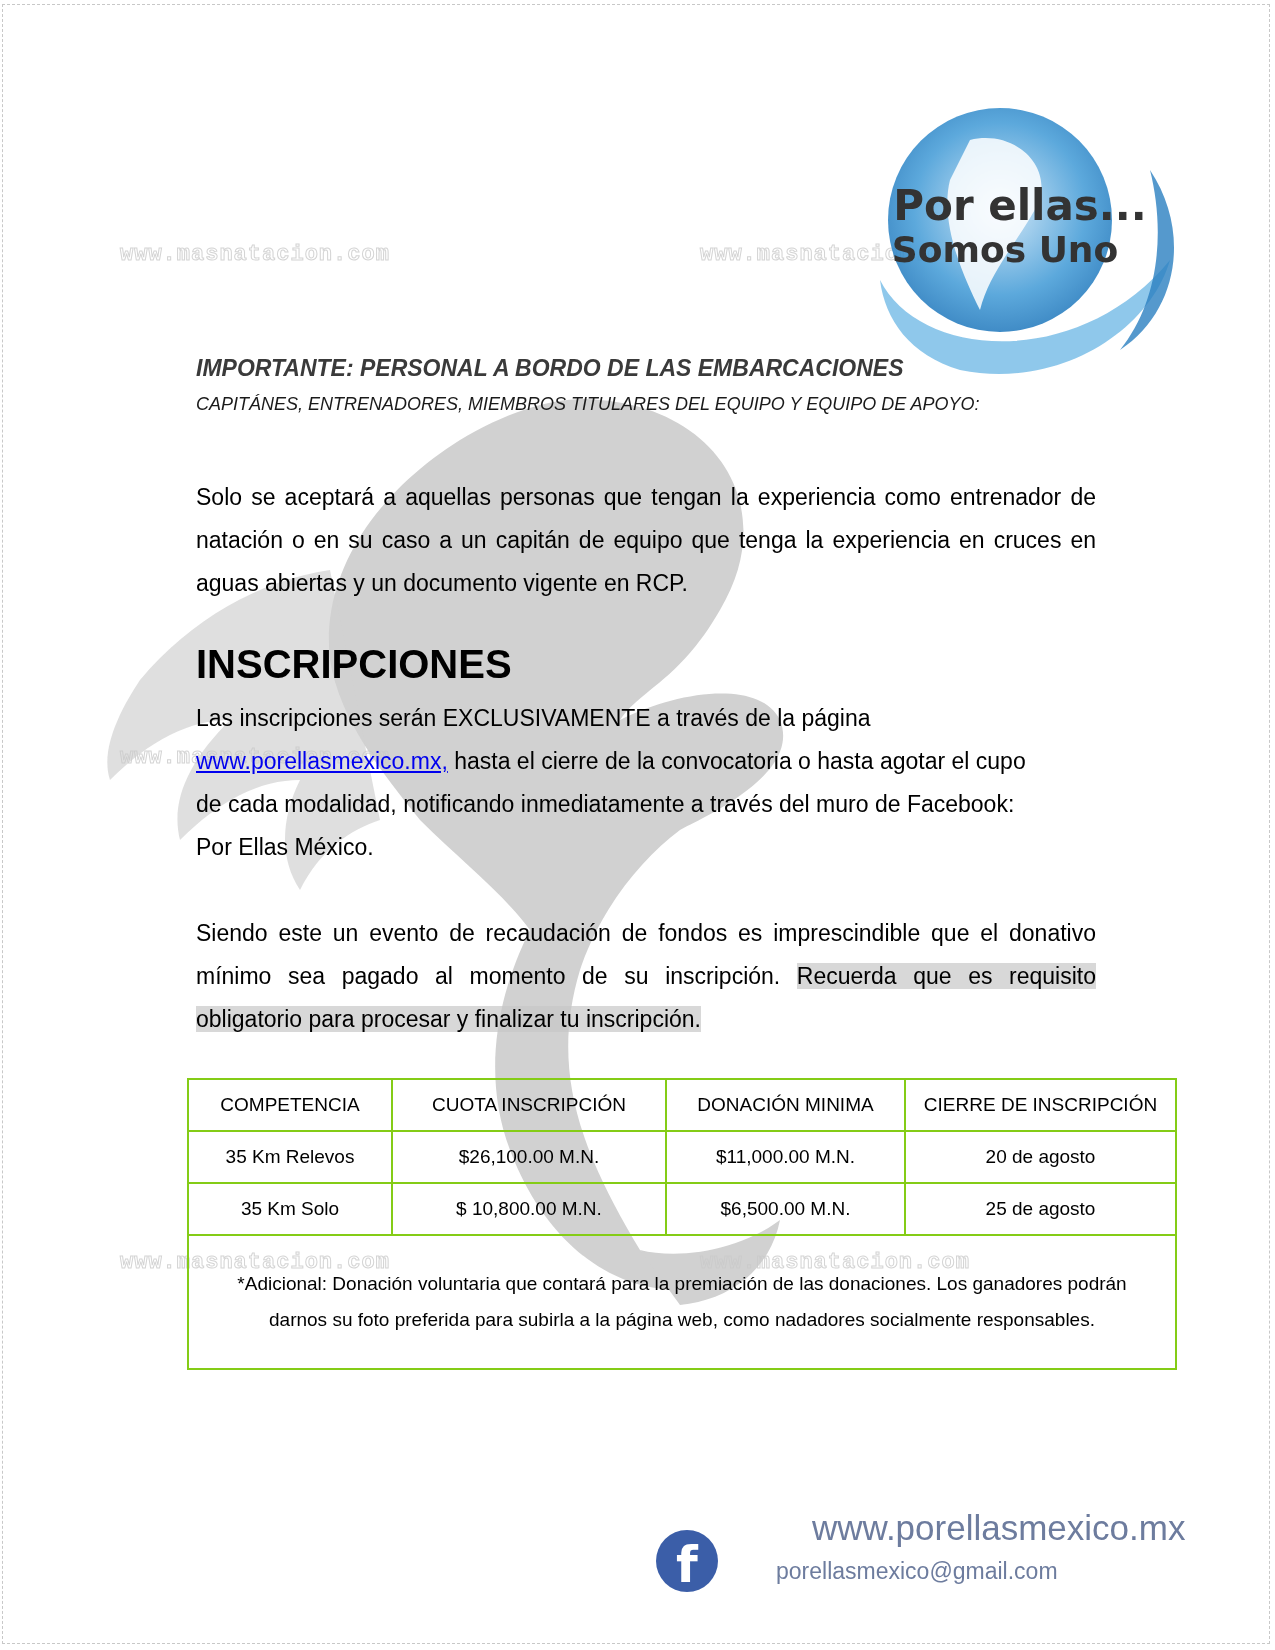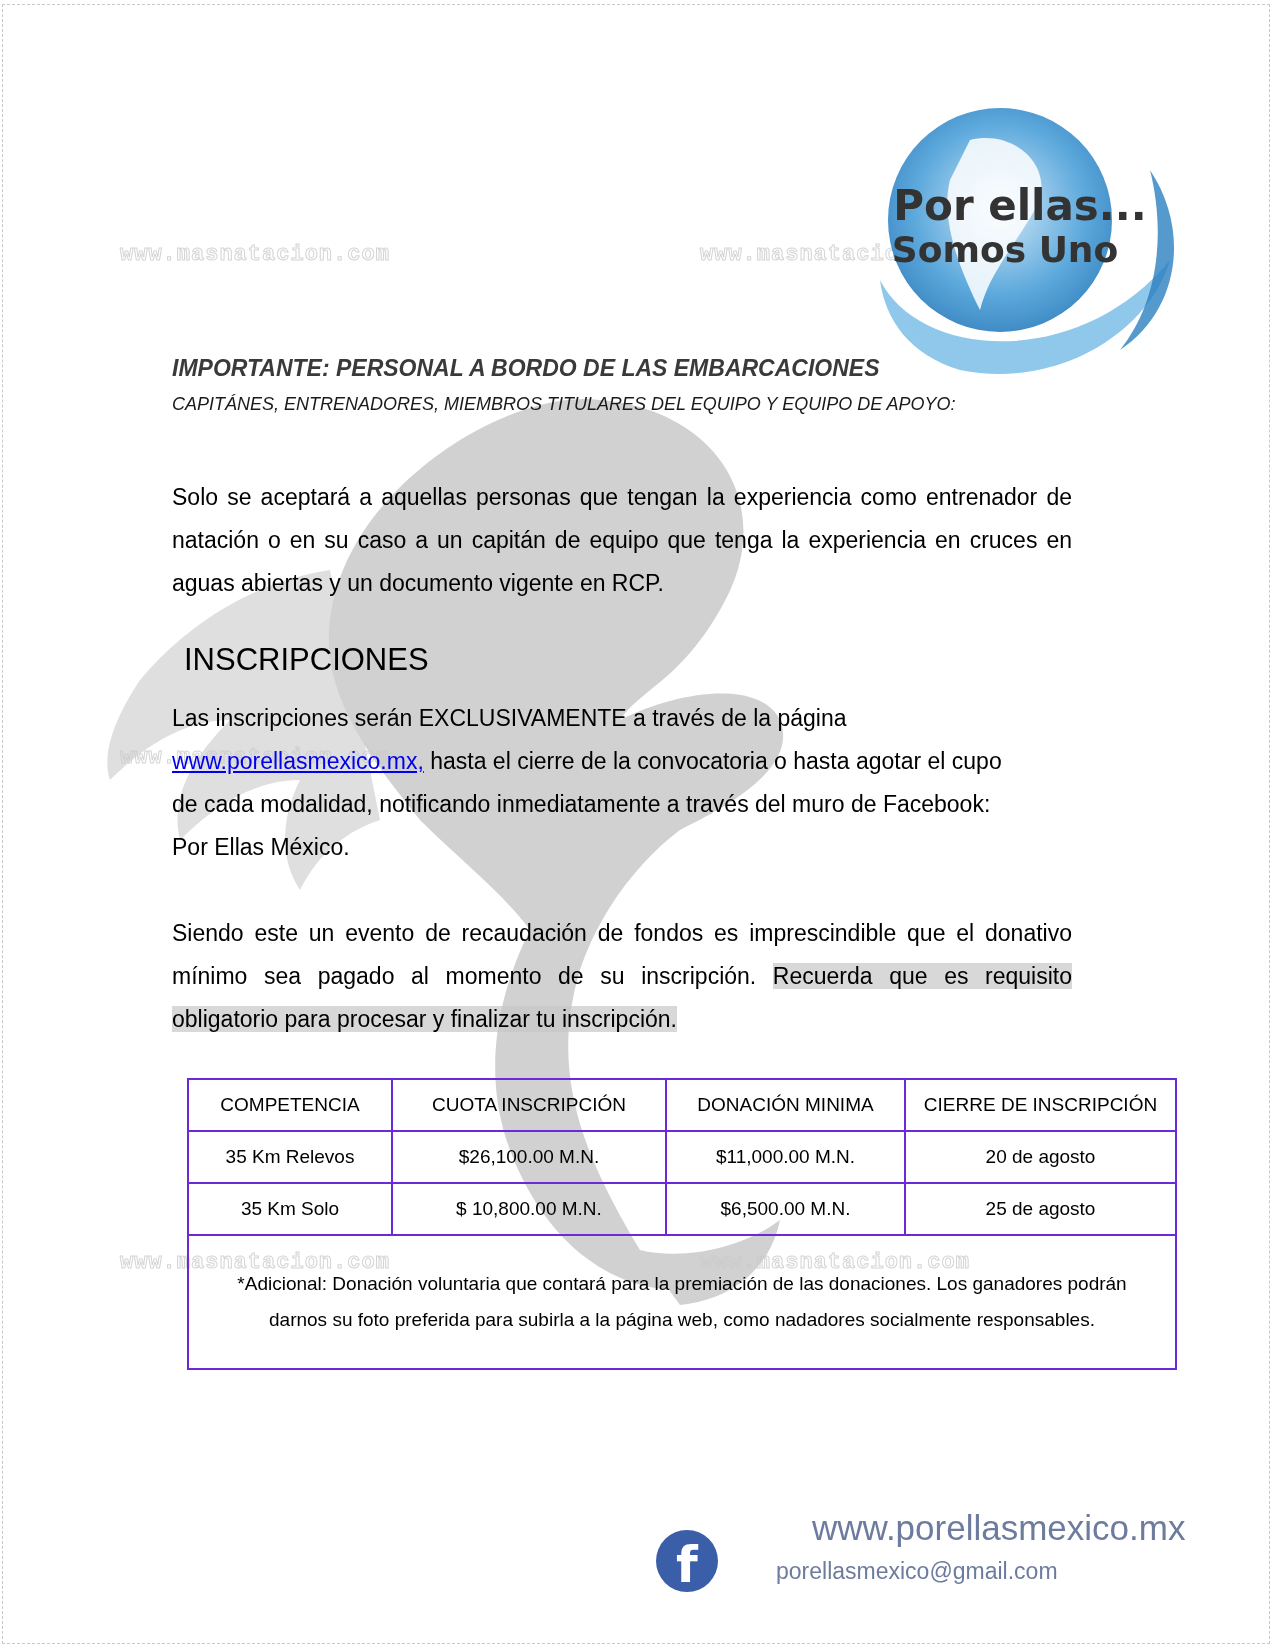--- a/index.html
+++ b/index.html
@@ -1,31 +1,31 @@
 <!DOCTYPE html>
 <html><head>
 <meta charset="utf-8">
 <style>
   html, body { margin:0; padding:0; background:#ffffff; }
   body { width:1275px; height:1650px; position:relative; overflow:hidden; font-family:"Liberation Sans", sans-serif; color:#000; }
   .page-frame { position:absolute; left:2px; top:4px; width:1268px; height:1640px; border:1px dashed #c8c8c8; box-sizing:border-box; }
   .watermark { position:absolute; font-family:Liberation Mono, monospace; font-weight:bold; font-size:22px; color:transparent; -webkit-text-stroke:1px #d4d4d4; letter-spacing:1px; }
   .mermaid { position:absolute; left:80px; top:390px; width:720px; height:920px; }
   .logo { position:absolute; left:820px; top:100px; width:380px; height:290px; }
-  .text { position:absolute; left:172px; width:900px; }
+  .text { position:absolute; left:196px; width:900px; }
   .h-important { top:355px; font-size:23px; font-weight:bold; font-style:italic; color:#3a3a3a; }
   .sub-important { top:383px; font-size:18px; font-style:italic; line-height:42px; color:#1a1a1a; }
   .para1 { top:448px; font-size:23px; line-height:43px; text-align:justify; width:900px;margin-top:28px; }
-  .h-insc { top:642px; font-size:31px; font-weight:normal;margin-left:12px; }
+  .h-insc { top:642px; font-size:40px; font-weight:bold; }
   .para2 { top:697px; font-size:23px; line-height:43px; }
   .para2 a { color:#0000ee; text-decoration:underline; }
   .para3 { top:912px; font-size:23px; line-height:43px; text-align:justify; width:900px; }
   .hl { background:rgba(200,200,200,0.7); }
   table.fees { position:absolute; left:187px; top:1078px; width:990px; border-collapse:collapse; font-size:19px; }
-  table.fees td { border:2px solid #6d28d9; text-align:center; height:50px; padding:0 6px; }
+  table.fees td { border:2px solid #84cc16; text-align:center; height:50px; padding:0 6px; }
   table.fees td.note { height:120px; line-height:36px; padding:6px 38px; }
   .footer-fb { position:absolute; left:656px; top:1530px; width:62px; height:62px; border-radius:50%; background:#3b5ea8; color:#fff; font-weight:bold; font-size:50px; text-align:center; line-height:70px; font-family:"DejaVu Sans", sans-serif; }
   .footer-web { position:absolute; left:812px; top:1508px; font-size:35px; color:#6d7c9e; }
   .footer-mail { position:absolute; left:768px; top:1558px; font-size:23px; color:#6d7c9e;margin-left:8px; }
 </style>
 </head>
 <body>
 
 <div class="page-frame"></div>
 

